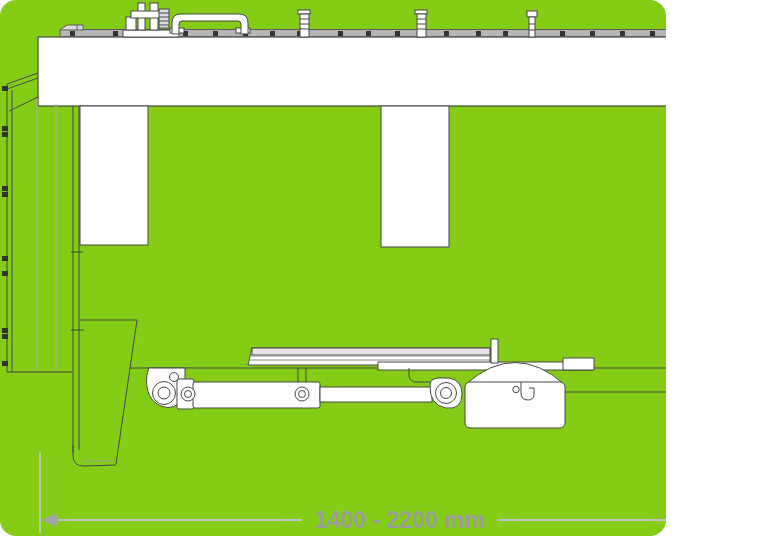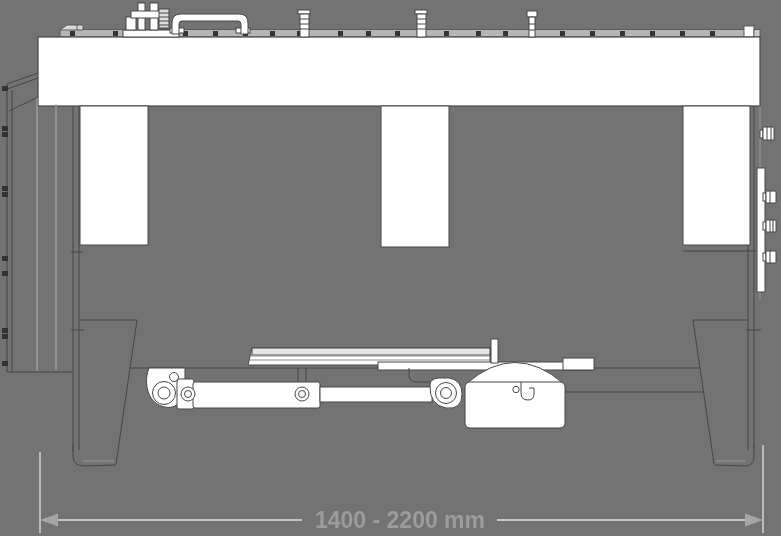--- a/index.html
+++ b/index.html
@@ -1,17 +1,17 @@
 <!DOCTYPE html>
 <html><head>
 <meta charset="utf-8">
 <style>
   html,body{margin:0;padding:0;background:#ffffff;}
-  .canvas{position:relative;width:781px;height:536px;background:#737373;overflow:hidden;
-          font-family:"Liberation Sans", sans-serif;}
+  .canvas{position:relative;width:666px;height:536px;background:#84cc16;overflow:hidden;
+          font-family:"Liberation Sans", sans-serif;border-radius:16px;}
   .canvas svg{position:absolute;left:0;top:0;}
   .dim-text{font-family:"Liberation Sans", sans-serif;font-weight:bold;font-size:23px;}
 </style>
 </head>
 <body>
 
 <div class="canvas">
 <svg width="781" height="536" viewBox="0 0 781 536">
 
   <g stroke="#5a5a5a" stroke-width="1">

